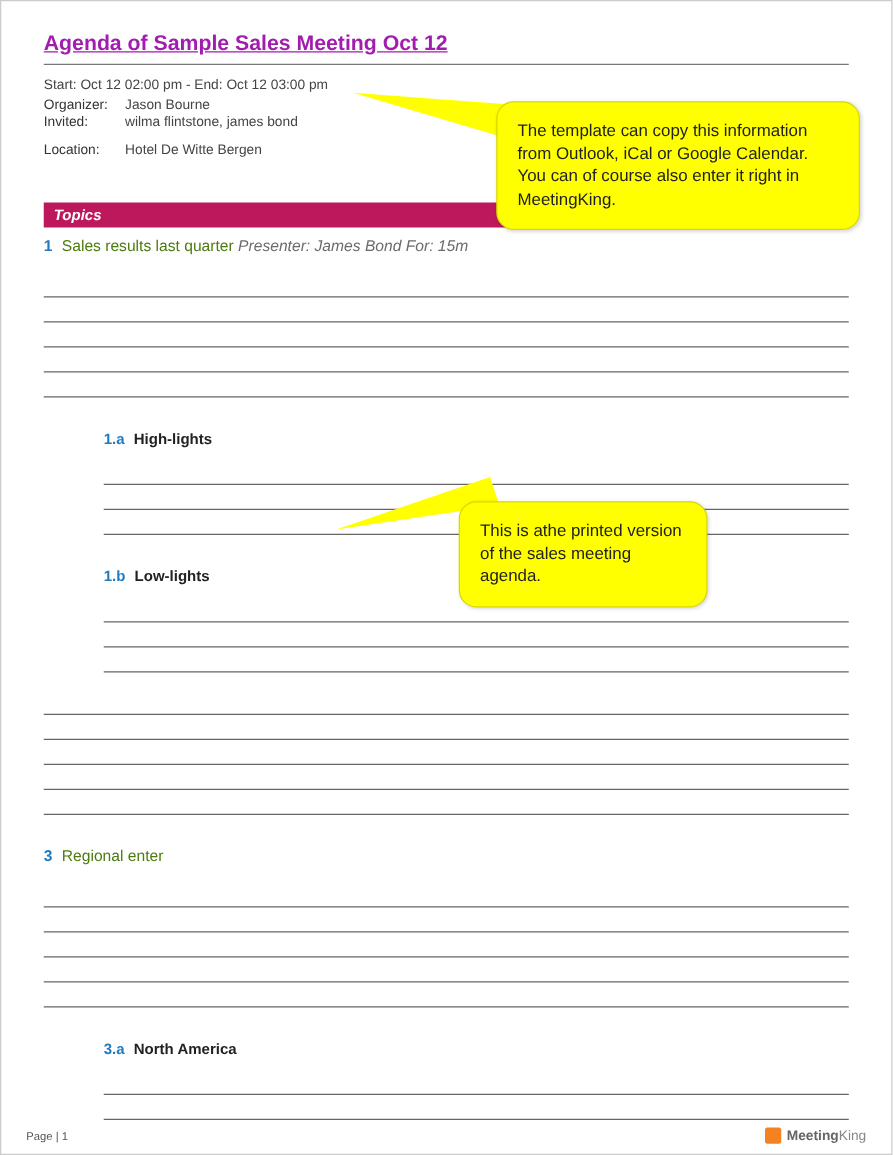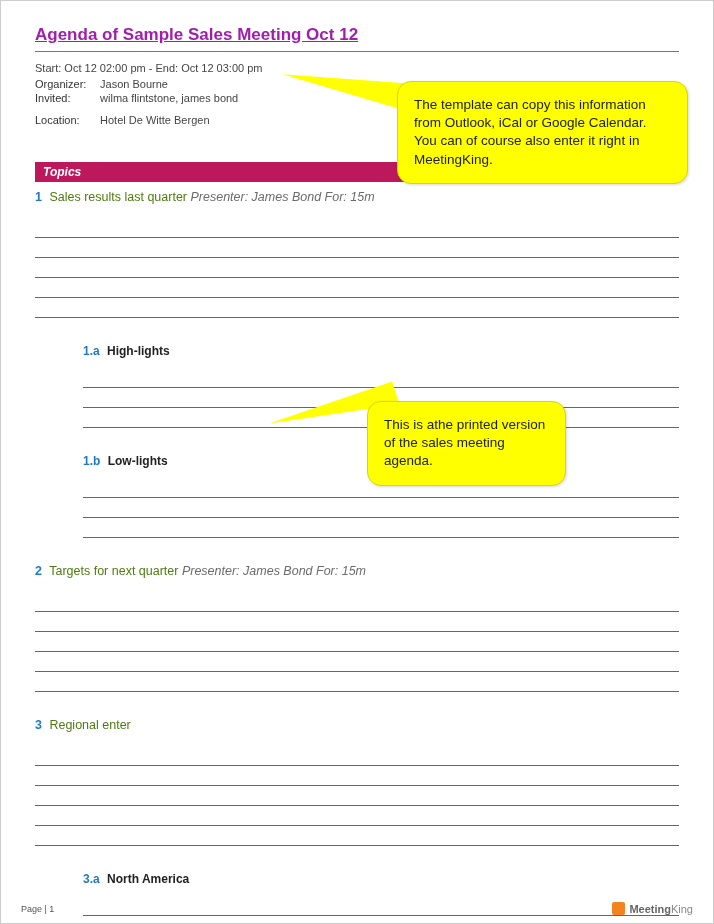--- a/index.html
+++ b/index.html
@@ -169,25 +169,20 @@
   <div class="sub-topic">
     <span class="topic-num">1.b</span>
     <span class="topic-title">Low-lights</span>
   </div>
   <div class="sub-lines">
     <div class="line"></div>
       <div class="line"></div>
       <div class="line"></div>
   </div>
 
-  <div class="topic" style="margin-top:26px;">
-    <span class="topic-num">2</span>
-    <span class="topic-title">Targets for next quarter</span>
-    <span class="topic-meta"> <span>Presenter: James Bond For: 15m</span></span>
-  </div>
   <div class="lines">
     <div class="line"></div>
       <div class="line"></div>
       <div class="line"></div>
       <div class="line"></div>
       <div class="line"></div>
   </div>
 
   <div class="topic" style="margin-top:26px;">
     <span class="topic-num">3</span>

